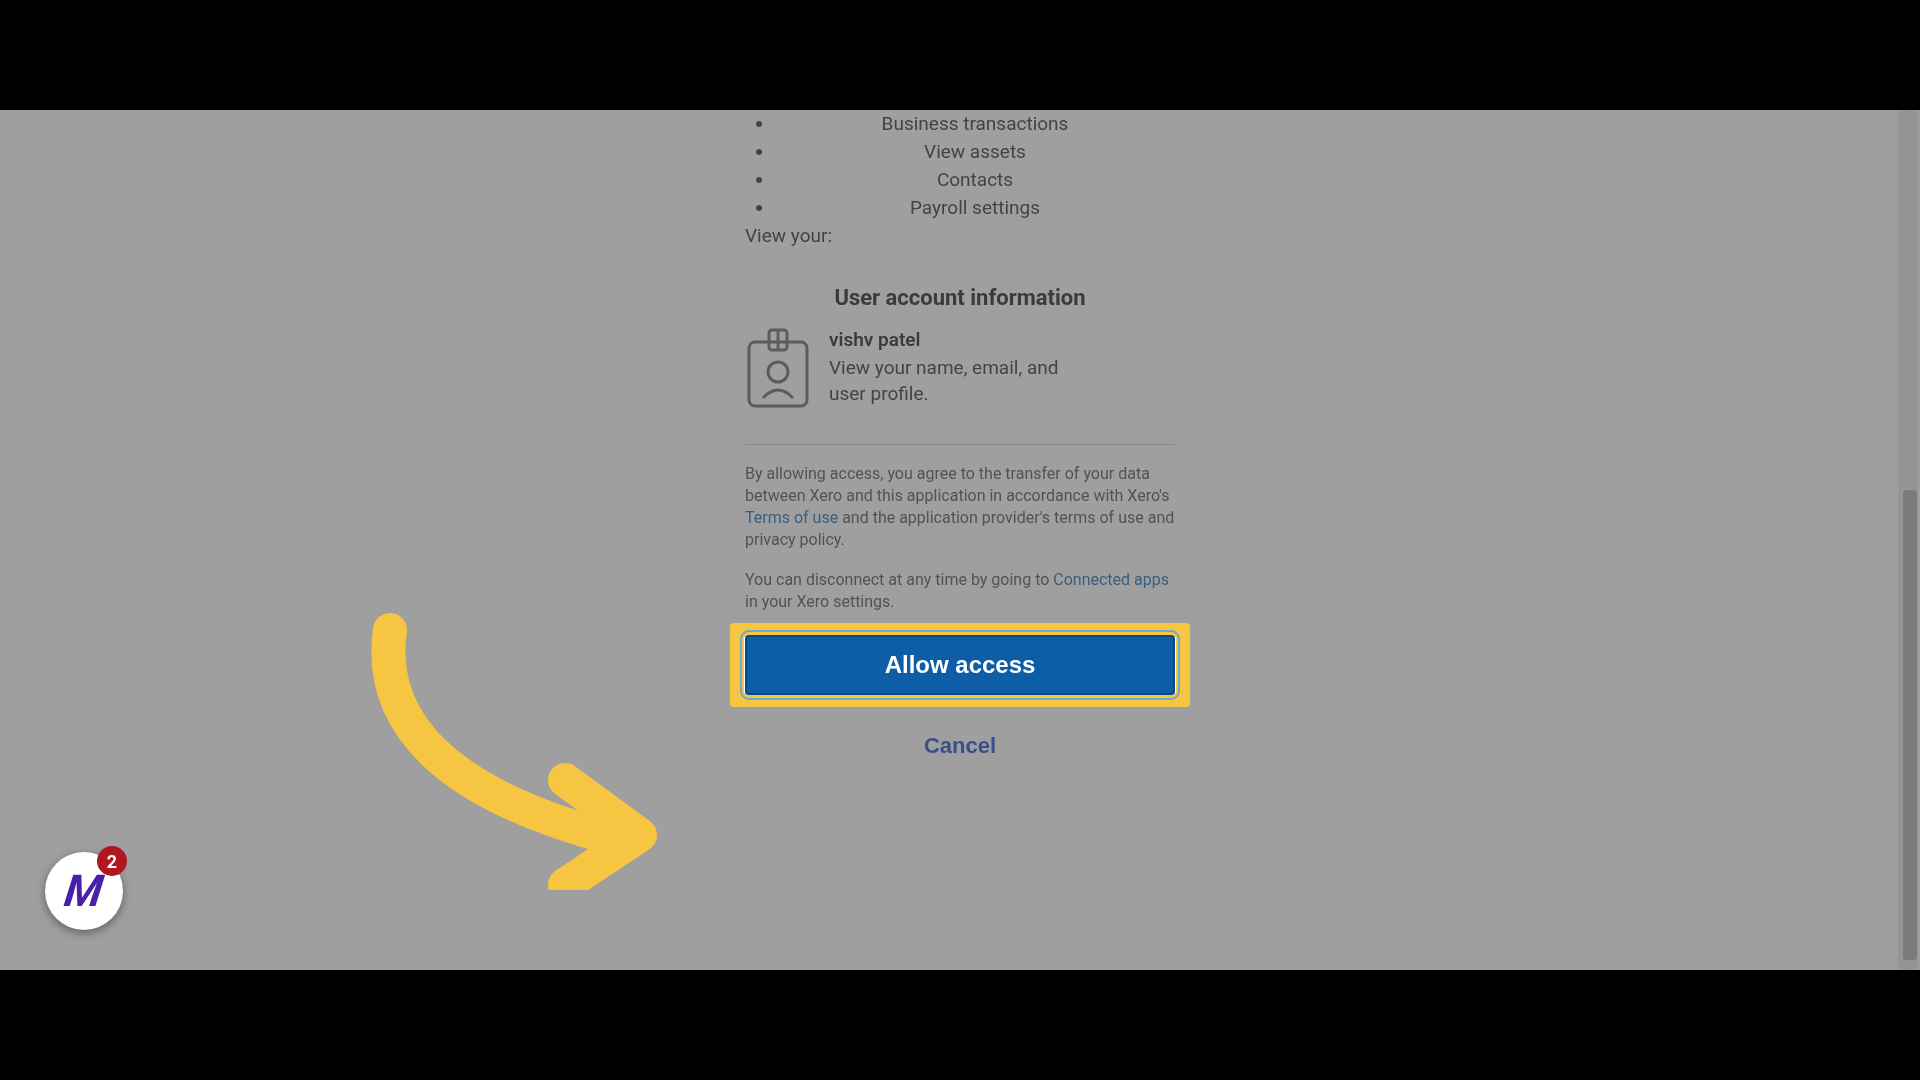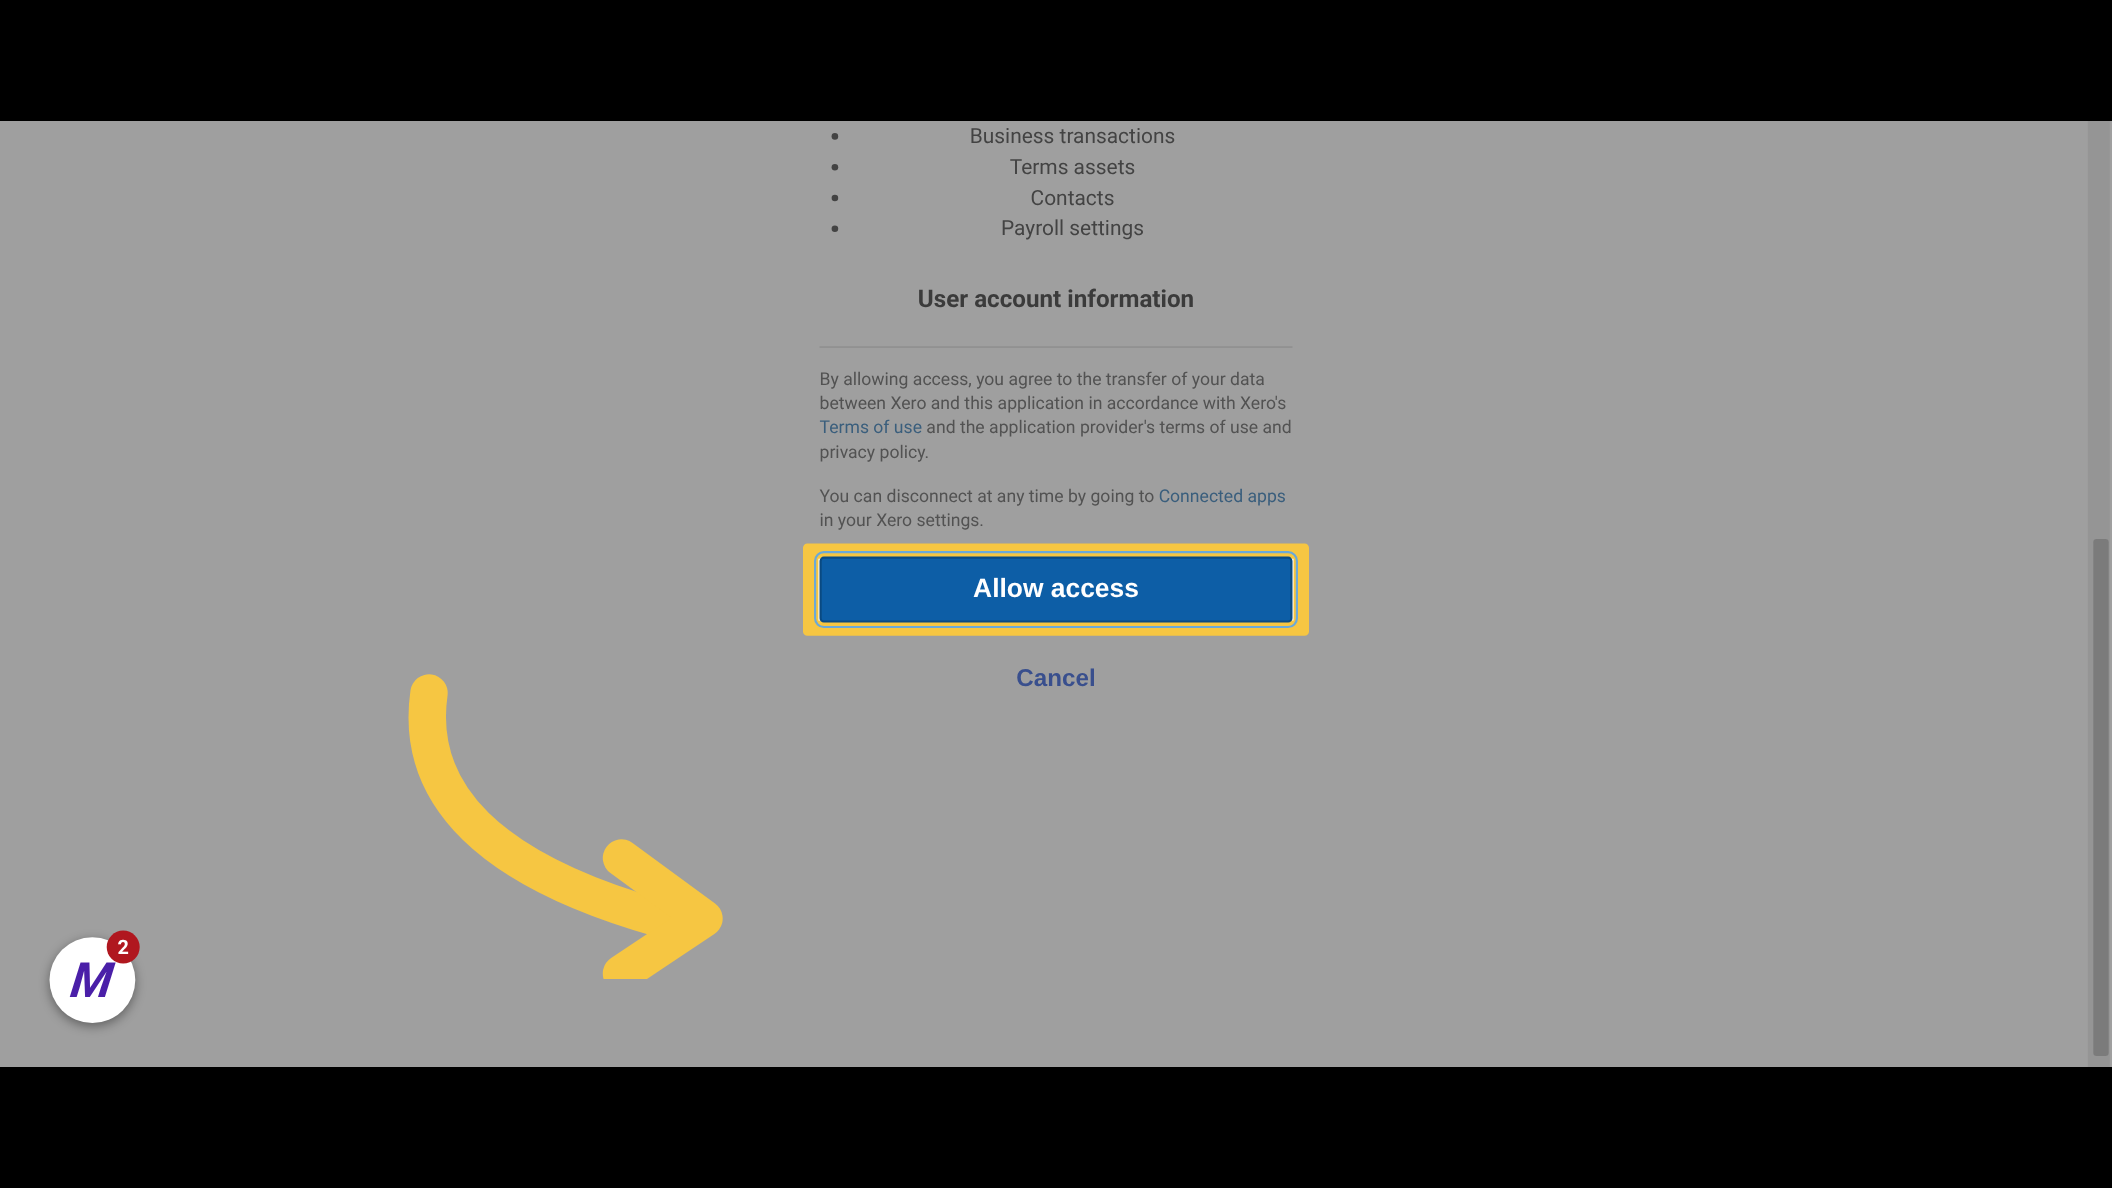--- a/index.html
+++ b/index.html
@@ -44,29 +44,45 @@
 <div class="viewport">
 
   <div class="scrollbar-track"></div>
   <div class="scrollbar-thumb"></div>
 
   <div class="content-wrap">
     <div class="centered">
 
       <ul>
         <li>Business transactions</li>
-        <li>Terms assets</li>
+        <li>View assets</li>
         <li>Contacts</li>
         <li>Payroll settings</li>
       </ul>
 
+      <div class="label-text">View your:</div>
 
 
       <h3>User account information</h3>
 
+      <div class="user-row">
+        <span>
+          <svg width="66" height="82" viewBox="0 0 66 82">
+            <rect x="4" y="14" width="58" height="64" rx="6" fill="none" stroke="#6b6b6b" stroke-width="3"></rect>
+            <rect x="24" y="2" width="18" height="20" rx="3" fill="none" stroke="#6b6b6b" stroke-width="3"></rect>
+            <line x1="33" y1="2" x2="33" y2="22" stroke="#6b6b6b" stroke-width="3"></line>
+            <circle cx="33" cy="44" r="10" fill="none" stroke="#6b6b6b" stroke-width="3"></circle>
+            <path d="M 18 70 Q 33 54 48 70" fill="none" stroke="#6b6b6b" stroke-width="3"></path>
+          </svg>
+        </span>
+        <div>
+          <div class="user-name">vishv patel</div>
+          <div class="user-desc">View your name, email, and user profile.</div>
+        </div>
+      </div>
 
       <hr>
 
       <p class="legal">
         <span>By allowing access, you agree to the transfer of your data between Xero and this application in accordance with Xero's </span><a href="#">Terms of use</a><span> and the application provider's terms of use and privacy policy.</span>
       </p>
 
       <p class="disconnect">
         <span>You can disconnect at any time by going to </span><a href="#">Connected apps</a><span> in your Xero settings.</span>
       </p>

